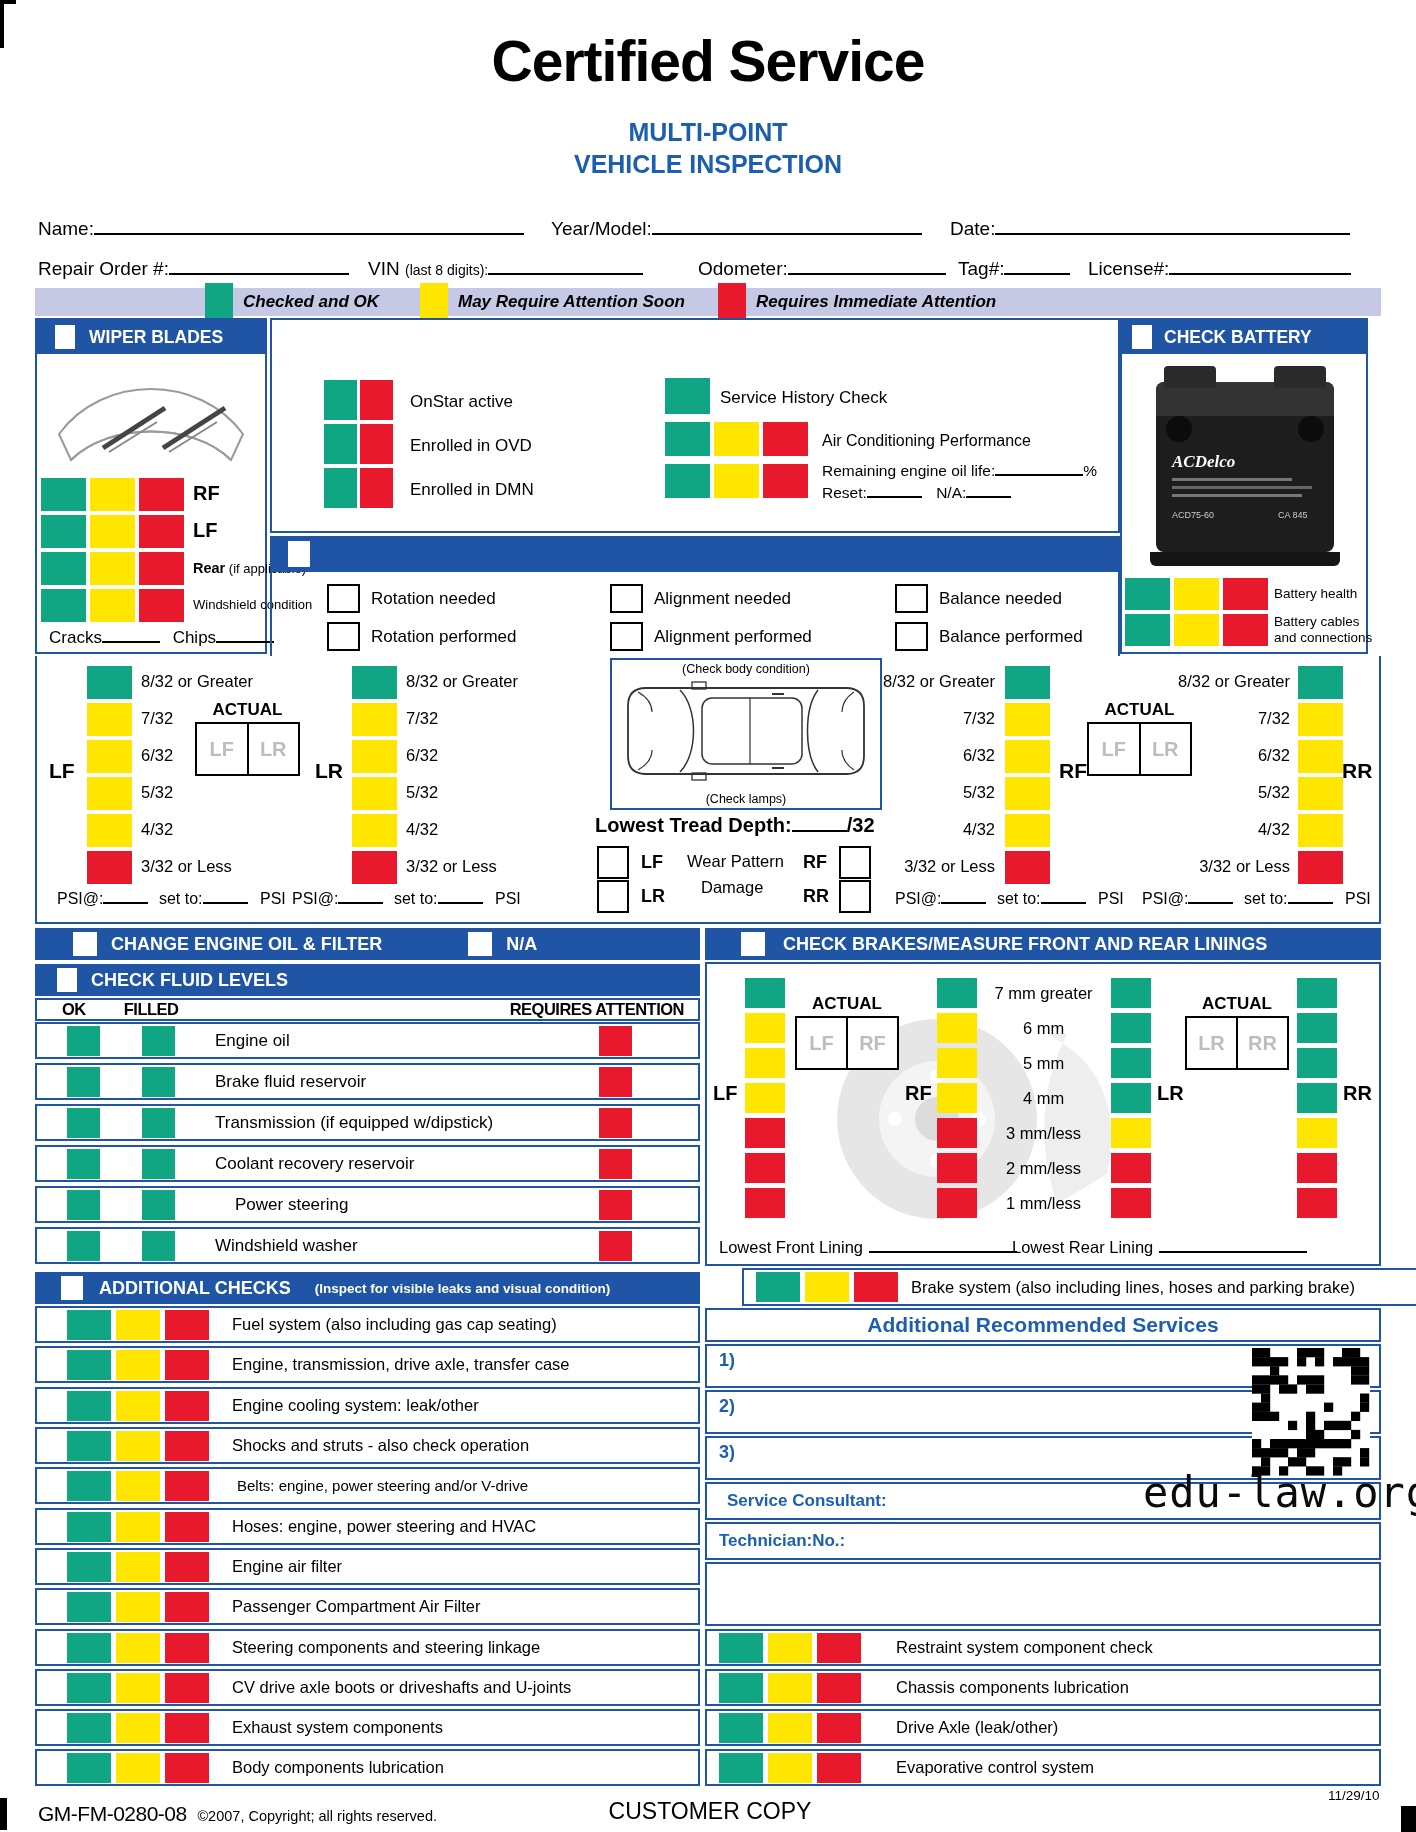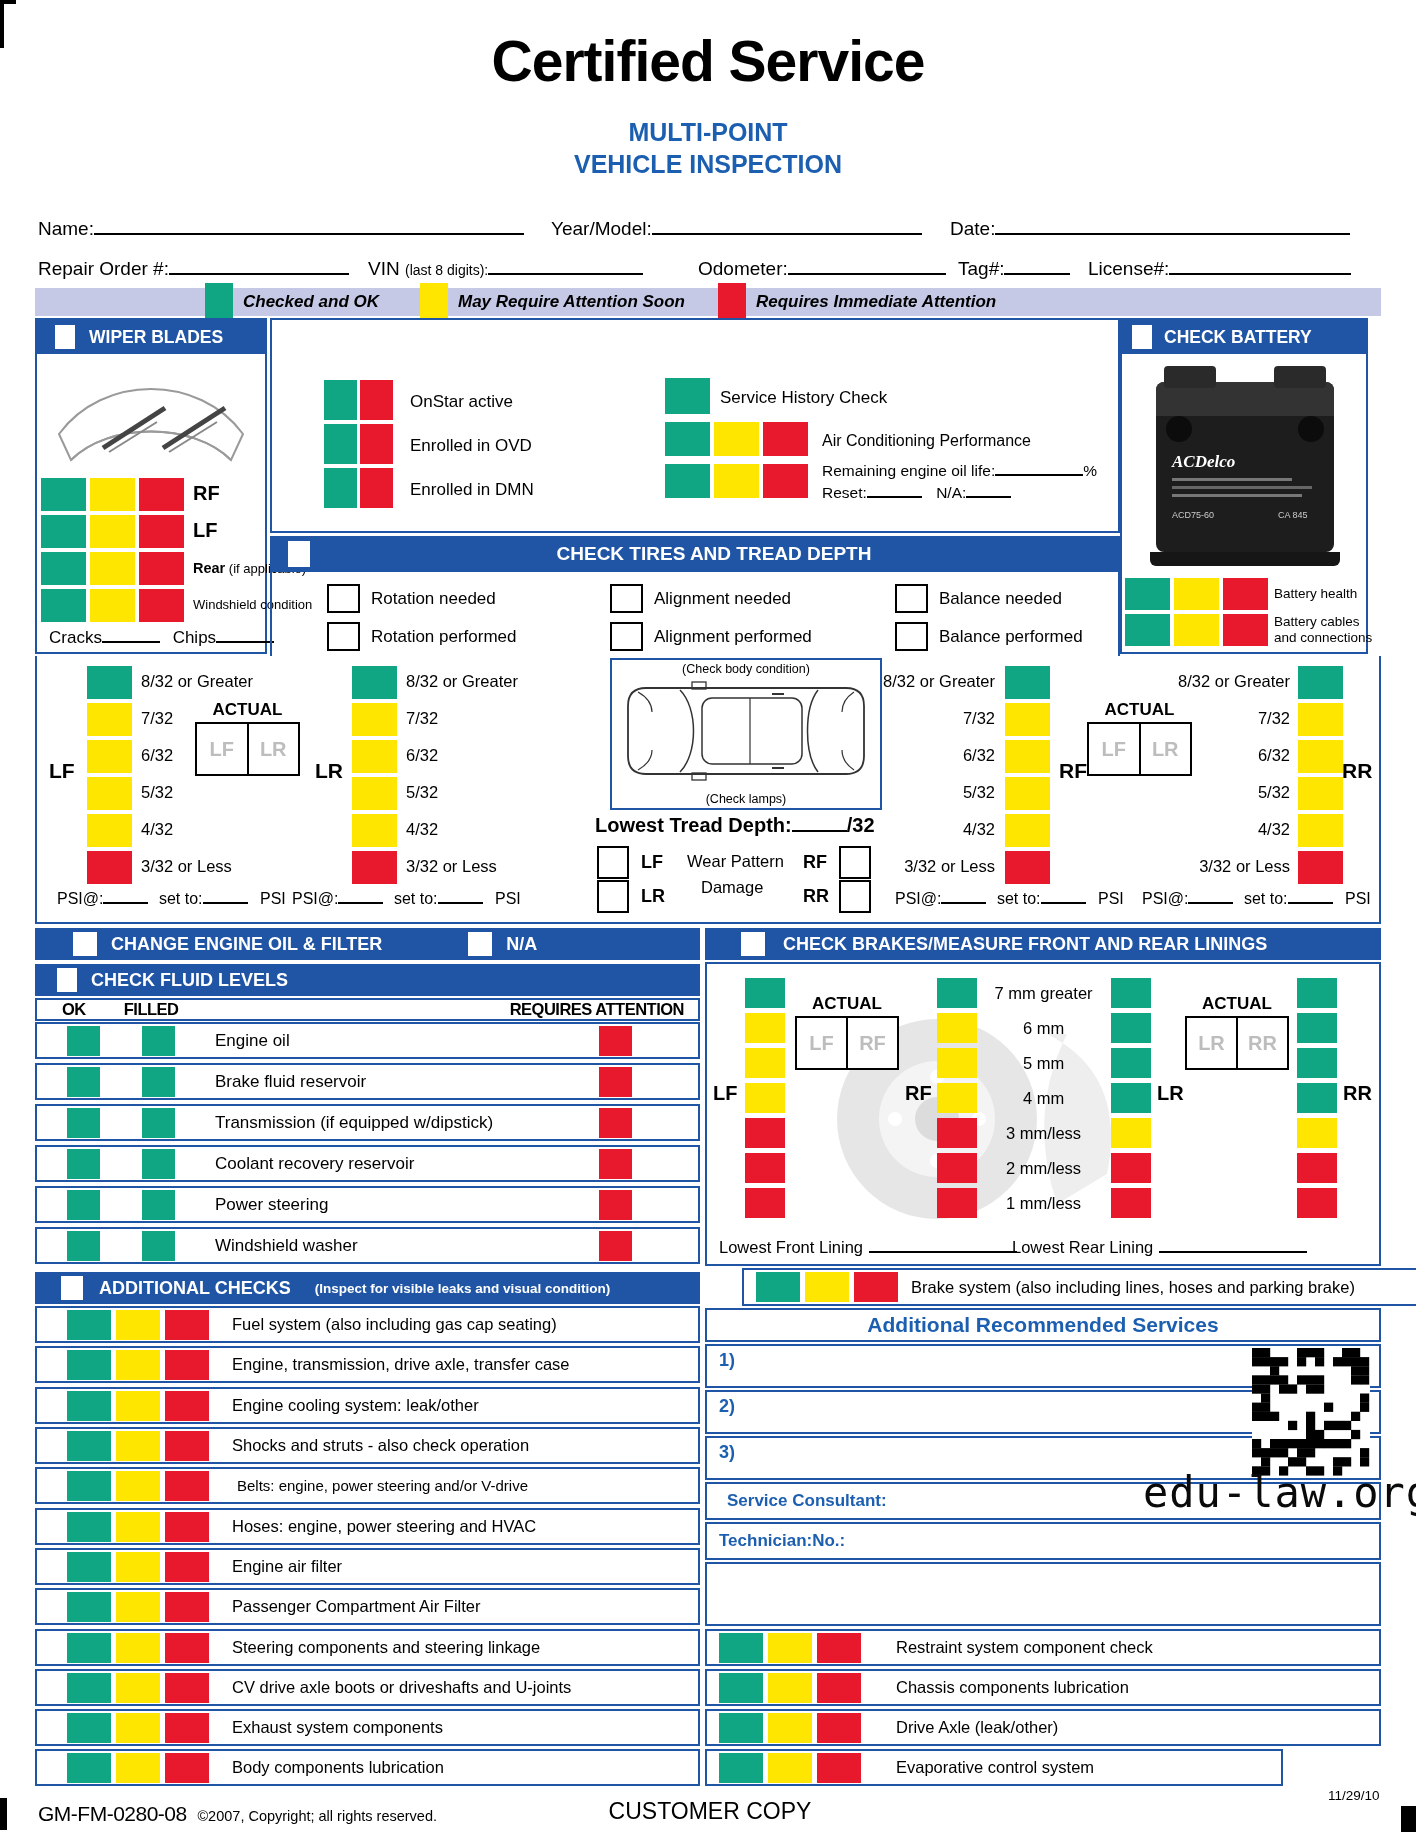--- a/index.html
+++ b/index.html
@@ -191,21 +191,20 @@
       <span class="sq yellow"></span>
       <span class="sq red"></span>
     </div>
   <span class="lbl" style="left:152px;top:294px;font-size:13.5px">Battery cables</span>
   <span class="lbl" style="left:152px;top:310px;font-size:13.5px">and connections</span>
 </div>
 
 <div class="abs" style="left:270px;top:536px;width:850px;height:120px;border-left:2px solid var(--blue);border-right:2px solid var(--blue)">
   <div class="bluebar" style="left:0;top:0;width:846px;height:36px">
     <span class="cbw" style="width:22px;height:26px;margin-left:16px"></span>
-    <span style="flex:1;text-align:center;font-size:19px">CHECK TIRES AND TREAD DEPTH</span>
   </div>
   <span class="cb" style="left:55px;top:48px;width:33px;height:29px"></span>
   <span class="lbl" style="left:99px;top:53px">Rotation needed</span>
   <span class="cb" style="left:338px;top:48px;width:33px;height:29px"></span>
   <span class="lbl" style="left:382px;top:53px">Alignment needed</span>
   <span class="cb" style="left:623px;top:48px;width:33px;height:29px"></span>
   <span class="lbl" style="left:667px;top:53px">Balance needed</span>
   <span class="cb" style="left:55px;top:86px;width:33px;height:29px"></span>
   <span class="lbl" style="left:99px;top:91px">Rotation performed</span>
   <span class="cb" style="left:338px;top:86px;width:33px;height:29px"></span>
@@ -389,21 +388,21 @@
 </div>
 <div class="rowbox" style="left:35px;top:1145px;width:665px;height:37px">
   <span class="sq green" style="width:33px;height:30px;margin-left:30px"></span>
   <span class="sq green" style="width:33px;height:30px;margin-left:42px"></span>
   <span style="margin-left:40px">Coolant recovery reservoir</span>
   <span class="sq red" style="width:33px;height:30px;margin-left:auto;margin-right:66px"></span>
 </div>
 <div class="rowbox" style="left:35px;top:1186px;width:665px;height:37px">
   <span class="sq green" style="width:33px;height:30px;margin-left:30px"></span>
   <span class="sq green" style="width:33px;height:30px;margin-left:42px"></span>
-  <span style="margin-left:40px">Power steering</span>
+  <span style="margin-left:60px">Power steering</span>
   <span class="sq red" style="width:33px;height:30px;margin-left:auto;margin-right:66px"></span>
 </div>
 <div class="rowbox" style="left:35px;top:1227px;width:665px;height:37px">
   <span class="sq green" style="width:33px;height:30px;margin-left:30px"></span>
   <span class="sq green" style="width:33px;height:30px;margin-left:42px"></span>
   <span style="margin-left:40px">Windshield washer</span>
   <span class="sq red" style="width:33px;height:30px;margin-left:auto;margin-right:66px"></span>
 </div>
 
 <div class="panel" style="left:705px;top:962px;width:676px;height:304px">
@@ -686,21 +685,21 @@
     <span class="sq yellow insq"></span>
     <span class="sq red insq"></span>
   <span style="margin-left:30px;font-size:16.5px">Chassis components lubrication</span>
 </div>
 <div class="rowbox" style="left:705px;top:1709px;width:676px;height:37px">
   <span class="sq green insq" style="margin-left:12px"></span>
     <span class="sq yellow insq"></span>
     <span class="sq red insq"></span>
   <span style="margin-left:30px;font-size:16.5px">Drive Axle (leak/other)</span>
 </div>
-<div class="rowbox" style="left:705px;top:1749px;width:578px;height:37px">
+<div class="rowbox" style="left:705px;top:1749px;width:676px;height:37px">
   <span class="sq green insq" style="margin-left:12px"></span>
     <span class="sq yellow insq"></span>
     <span class="sq red insq"></span>
   <span style="margin-left:30px;font-size:16.5px">Evaporative control system</span>
 </div>
 
 <div class="abs nw" style="left:1143px;top:1468px;z-index:5;font-family:'DejaVu Sans Mono',monospace;font-size:42px;letter-spacing:1px;color:#0a0a0a">edu-law.org</div>
 
 <div class="abs nw" style="left:38px;top:1802px">
   <span style="font-size:21px;letter-spacing:-0.5px">GM-FM-0280-08</span>

